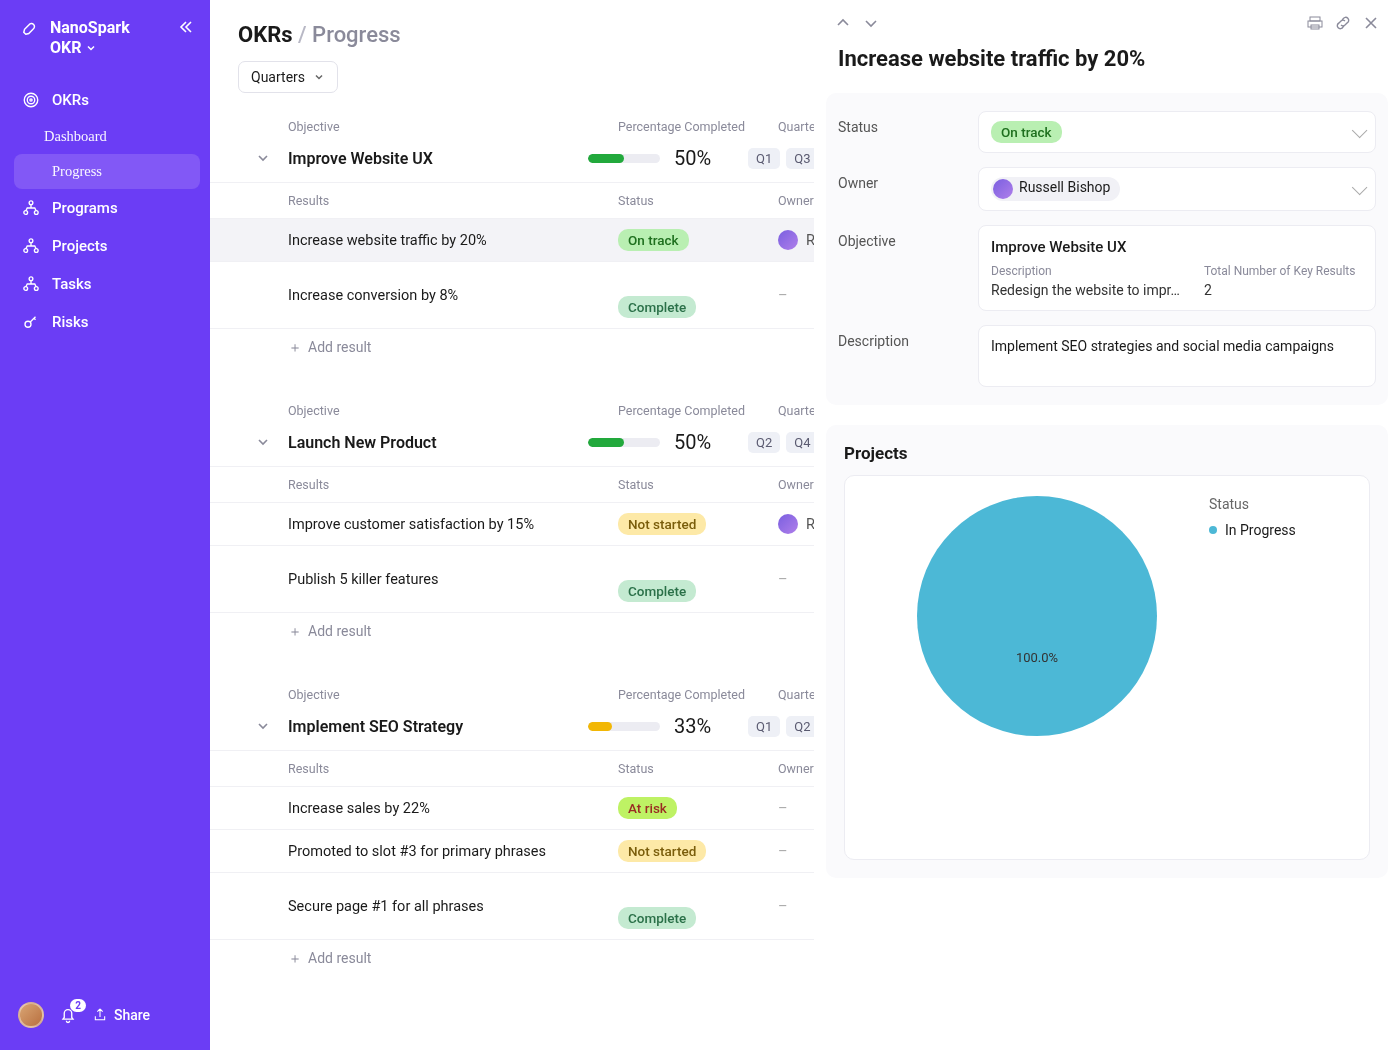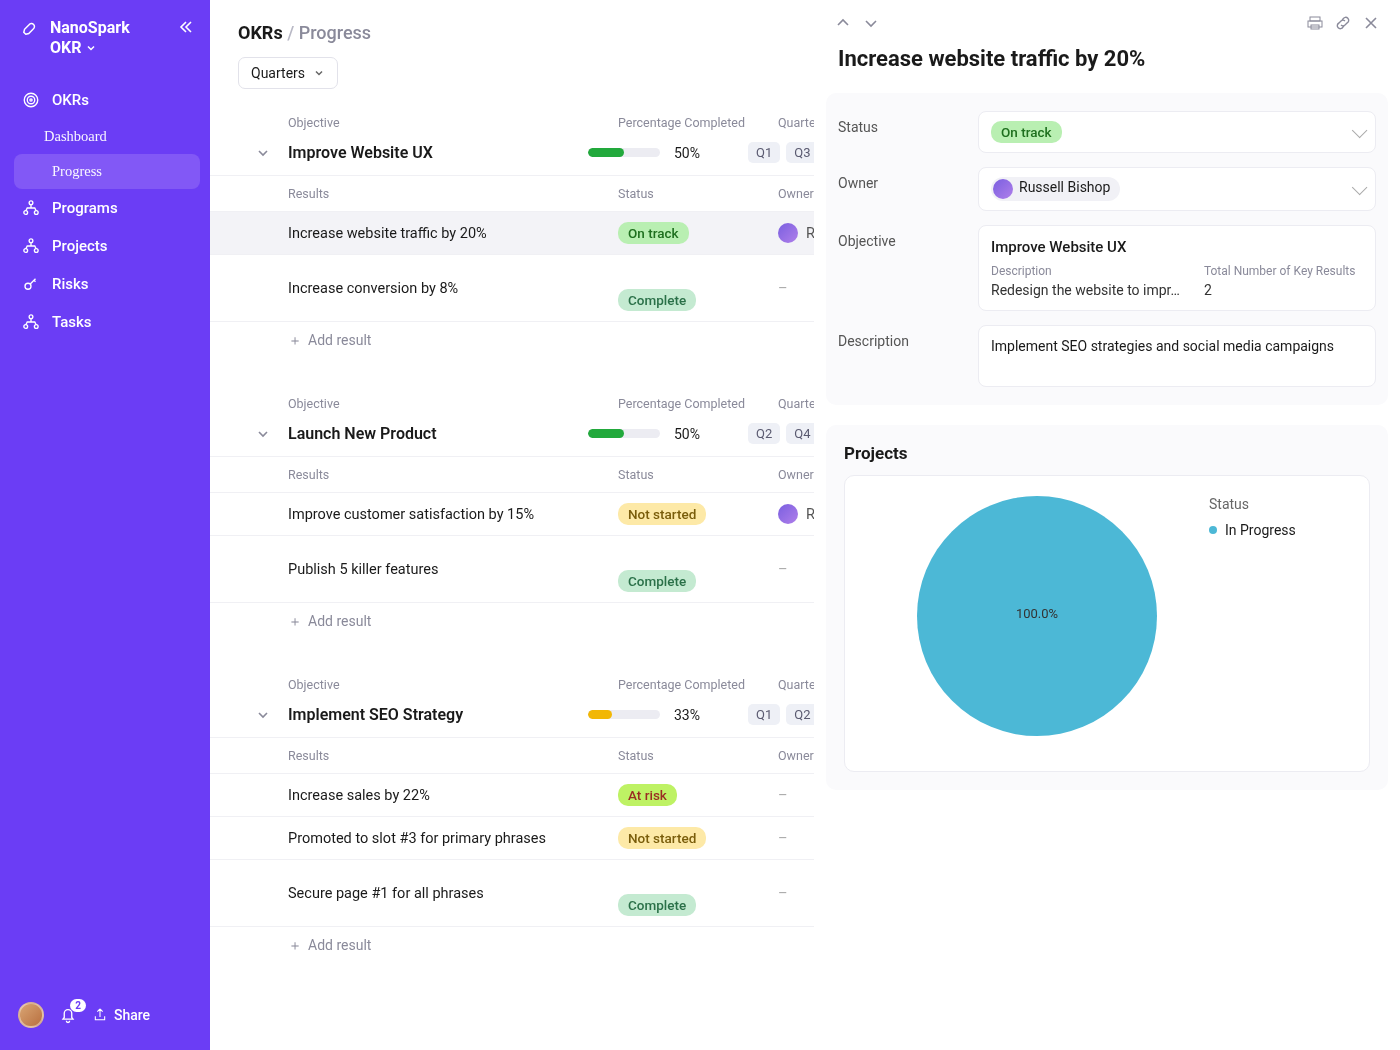--- a/index.html
+++ b/index.html
@@ -109,21 +109,21 @@
 
 
 .main {
   flex: 1;
   display: flex;
   flex-direction: column;
   overflow: hidden;
 }
 .breadcrumb {
   padding: 22px 28px 14px 28px;
-  font-size: 18px;
+  font-size: 22px;
   font-weight: 700;
 }
 .breadcrumb .crumb-sep { color: #b8b8c5; font-weight: 500; }
 .breadcrumb .crumb-current { color: #8a8a9a; font-weight: 500; }
 .filter-row {
   padding: 0 28px 16px 28px;
 }
 .filter-btn {
   display: inline-flex; align-items: center;
   border: 1px solid #e2e2ea;
@@ -175,21 +175,21 @@
   border-radius: 5px;
   overflow: hidden;
   margin-right: 14px;
 }
 .progress-fill {
   height: 100%;
   border-radius: 5px;
 }
 .progress-fill.green { background: #22a93c; }
 .progress-fill.amber { background: #f2b705; }
-.progress-pct { font-size: 14px; }
+.progress-pct { font-size: 20px; }
 .quarter-chips { display: flex; gap: 6px; }
 .qchip {
   background: #eef0f6;
   color: #5a5a70;
   border-radius: 5px;
   padding: 3px 8px;
   font-size: 13px;
   font-weight: 400;
 }
 
@@ -331,21 +331,21 @@
   padding: 18px;
 }
 .projects-title { font-size: 17px; font-weight: 700; margin-bottom: 12px; }
 .chart-card {
   background: #fff;
   border: 1px solid #ececf2;
   border-radius: 10px;
   padding: 20px;
   display: flex;
 }
-.pie-wrap { flex: 1; display: flex; flex-direction: column; align-items: center; }
+.pie-wrap { flex: 1; display: flex; flex-direction: column; align-items: center; gap: 44px; }
 .pie {
   width: 240px; height: 240px; border-radius: 50%;
   background: #4cb8d6;
 }
 .pie-label { margin-top: -130px; font-size: 13px; color: #333; z-index:1; position:relative; }
 .pie-label-spacer { height: 130px; }
 .legend { width: 140px; }
 .legend-title { font-size: 14px; color: #666; margin-bottom: 10px; }
 .legend-item { display: flex; align-items: center; gap: 8px; font-size: 14px; }
 .legend-dot { width: 8px; height: 8px; border-radius: 50%; background: #4cb8d6; }
@@ -401,33 +401,33 @@
       <svg class="icon" viewBox="0 0 24 24" stroke-width="1.8">
           <circle cx="12" cy="5" r="2.5"></circle>
           <circle cx="5" cy="18" r="2.5"></circle>
           <circle cx="19" cy="18" r="2.5"></circle>
           <path d="M12 8v4M12 12H7l-2 4M12 12h5l2 4"></path>
         </svg>
       <span>Projects</span>
     </div>
     <div class="nav-item">
       <svg class="icon" viewBox="0 0 24 24" stroke-width="1.8">
-          <circle cx="8" cy="15" r="4"></circle>
-          <path d="M11 12l7-7M16 7l2 2"></path>
-        </svg>
-      <span>Risks</span>
-    </div>
-    <div class="nav-item">
-      <svg class="icon" viewBox="0 0 24 24" stroke-width="1.8">
           <circle cx="12" cy="5" r="2.5"></circle>
           <circle cx="5" cy="18" r="2.5"></circle>
           <circle cx="19" cy="18" r="2.5"></circle>
           <path d="M12 8v4M12 12H7l-2 4M12 12h5l2 4"></path>
         </svg>
       <span>Tasks</span>
+    </div>
+    <div class="nav-item">
+      <svg class="icon" viewBox="0 0 24 24" stroke-width="1.8">
+          <circle cx="8" cy="15" r="4"></circle>
+          <path d="M11 12l7-7M16 7l2 2"></path>
+        </svg>
+      <span>Risks</span>
     </div>
   </div>
 
   <div class="sidebar-footer">
     <div class="avatar-sm"></div>
     <div class="bell-wrap">
       <svg width="20" height="20" viewBox="0 0 24 24">
           <path d="M6 17h12l-1.5-2V10a4.5 4.5 0 10-9 0v5L6 17zM10 19a2 2 0 004 0" stroke="#fff" stroke-width="1.6" fill="none"></path>
         </svg>
       <span class="badge">2</span>

